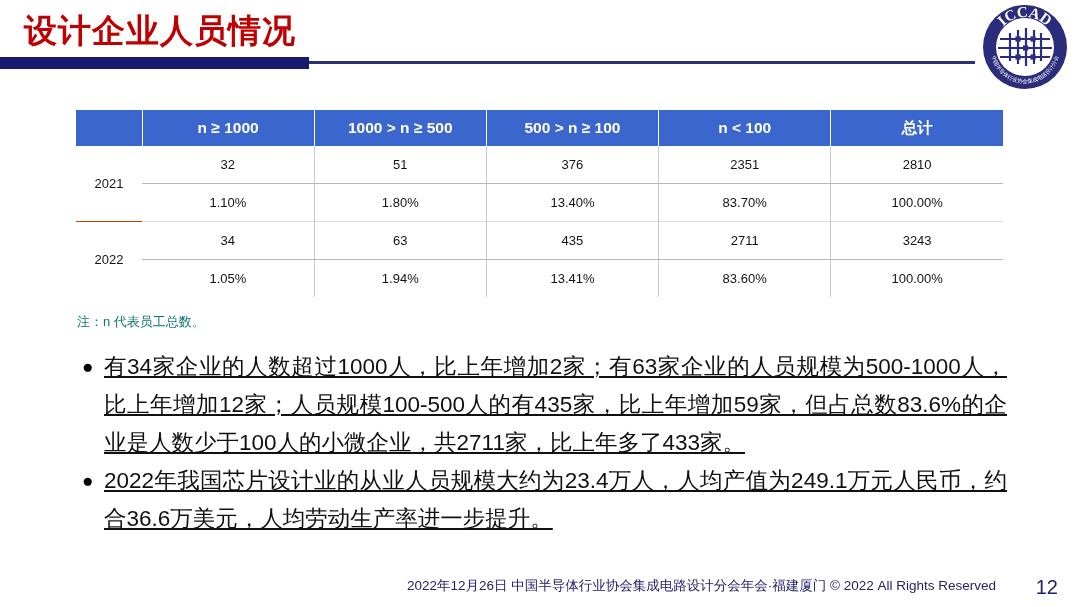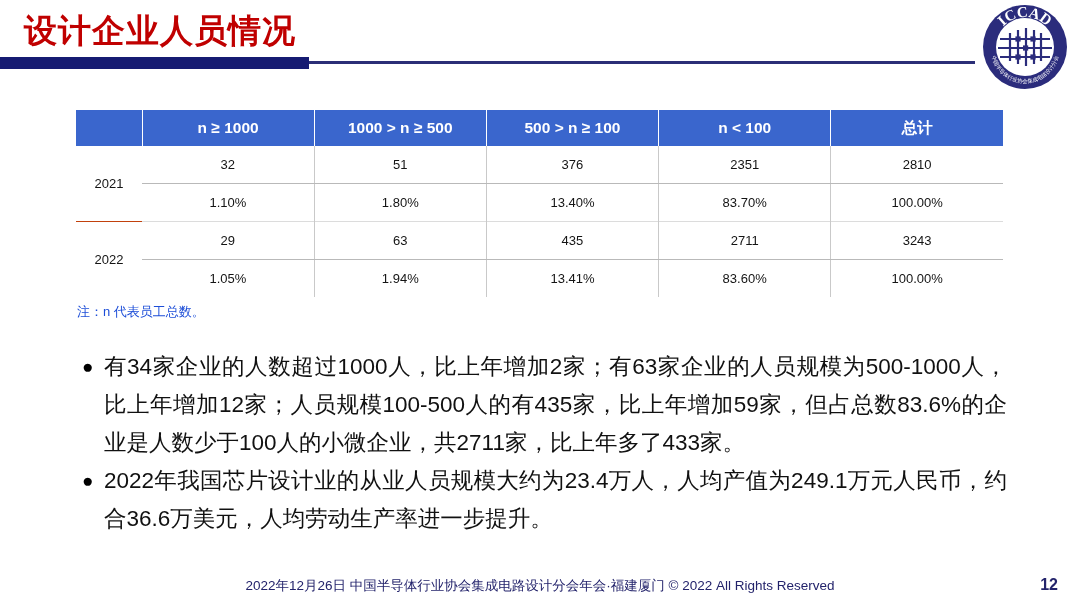--- a/index.html
+++ b/index.html
@@ -106,23 +106,23 @@
   tr.count-row td.val { border-bottom: 1px solid #b9b9b9; }
   tr.count-row td.year-cell { border-bottom: none !important; }
 
   tr.group-2022 td { border-top: 1px solid #dcdcdc; }
   tr.group-2022 td.year-cell { border-top: 1px solid #c2410c; }
 
   
   .note {
     position: absolute;
     left: 77px;
-    top: 303px;
+    top: 313px;
     font-size: 13px;
-    color: #1d4ed8;
+    color: #0f766e;
     white-space: nowrap;
   }
 
   
   .bullets {
     position: absolute;
     left: 82px;
     top: 348px;
     width: 925px;
   }
@@ -139,40 +139,40 @@
     width: 22px;
     font-size: 19px;
     line-height: 38px;
     text-align: left;
     color: #000;
   }
   .bullet-text {
     flex: 1 1 auto;
     text-align: justify;
     text-justify: inter-ideograph;
+    text-decoration: underline;
   }
 
   
   .footer-text {
     position: absolute;
     left: 0;
     top: 577px;
-    width: 1080px;
-    text-align: center;
+    width: 996px;
+    text-align: right;
     font-size: 13.5px;
     color: #23236B;
     white-space: nowrap;
   }
   .page-number {
     position: absolute;
     right: 22px;
     top: 576px;
-    font-size: 16px;
+    font-size: 20px;
     color: #23236B;
-    font-weight: bold;
   }
 </style>
 </head>
 <body>
 
 <div class="slide-title">设计企业人员情况</div>
 <div class="rule-thick"></div>
 <div class="rule-thin"></div>
 
 <div class="logo">
@@ -237,21 +237,21 @@
     </tr>
     <tr class="pct-row">
       <td>1.10%</td>
       <td>1.80%</td>
       <td>13.40%</td>
       <td>83.70%</td>
       <td>100.00%</td>
     </tr>
     <tr class="count-row group-2022">
       <td class="year-cell" rowspan="2">2022</td>
-      <td class="val">29</td>
+      <td class="val">34</td>
       <td class="val">63</td>
       <td class="val">435</td>
       <td class="val">2711</td>
       <td class="val">3243</td>
     </tr>
     <tr class="pct-row">
       <td>1.05%</td>
       <td>1.94%</td>
       <td>13.41%</td>
       <td>83.60%</td>

